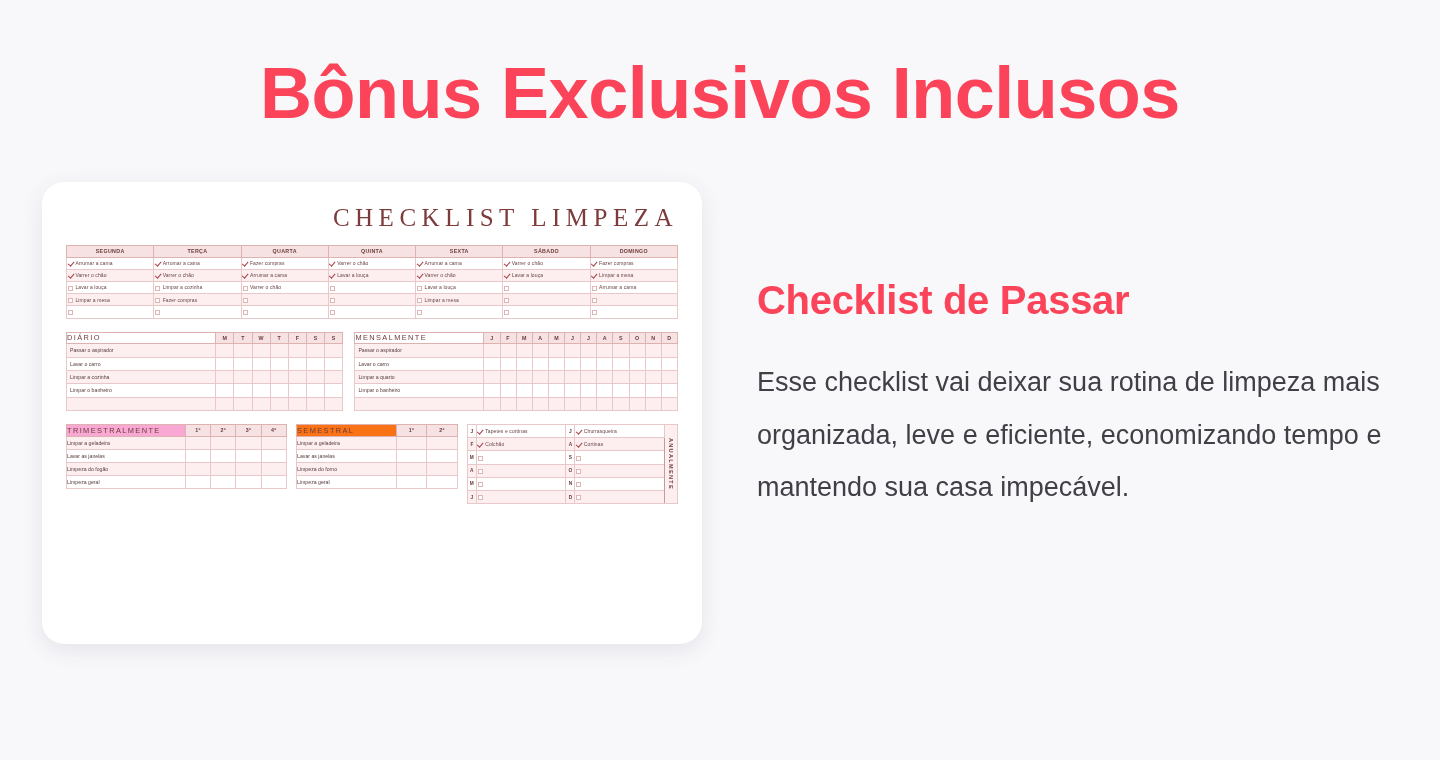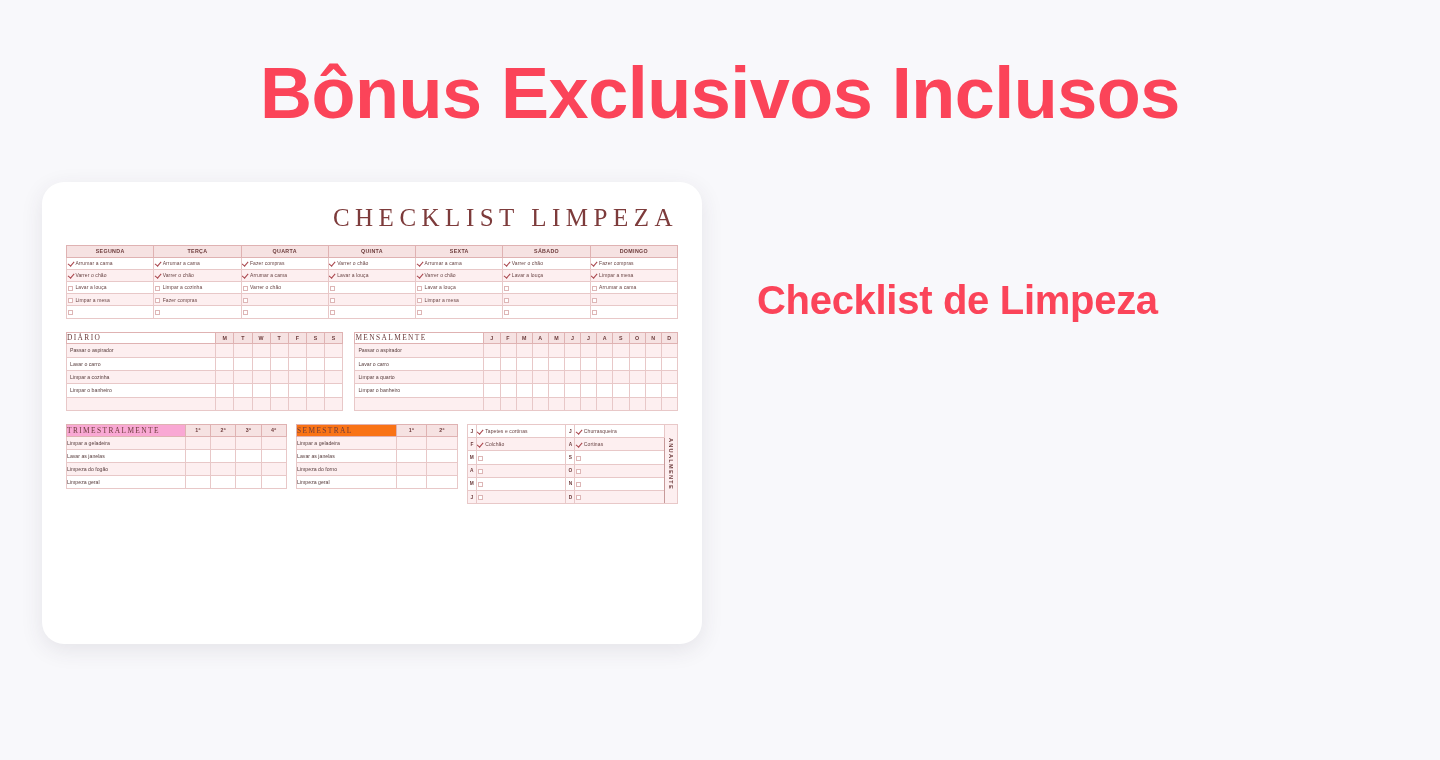--- a/index.html
+++ b/index.html
@@ -138,21 +138,21 @@
   .mid-band {
     display: flex;
     gap: 11px;
     margin-bottom: 13px;
   }
   .mid-left { width: 282px; }
   .mid-right { width: 329px; }
   .mid-band table.cl td { height: 13.4px; }
   .mid-band .name-cell { padding-left: 3px; font-size: 5.2px; }
   .grp-title {
-    font-family: Liberation Serif, serif;
+    font-family: Liberation Sans, sans-serif;
     font-size: 7.4px;
     letter-spacing: 1.4px;
     color: #6b3a3a;
     padding-left: 3px;
     font-weight: normal;
     text-align: left;
   }
   .sep-l { border-left: 1px solid #c79a9a !important; }
 
   
@@ -650,15 +650,16 @@
       </div>
     </div>
 
   </div>
 
 
 </div>
 
 <div class="right-col">
   <div class="right-heading">
-    <div>Checklist de Limpeza</div>
+    <div>Checklist de Passar</div>
   </div>
+  <div class="right-body">Esse checklist vai deixar sua rotina de limpeza mais organizada, leve e eficiente, economizando tempo e mantendo sua casa impecável.</div>
 </div>
 
 </body></html>

